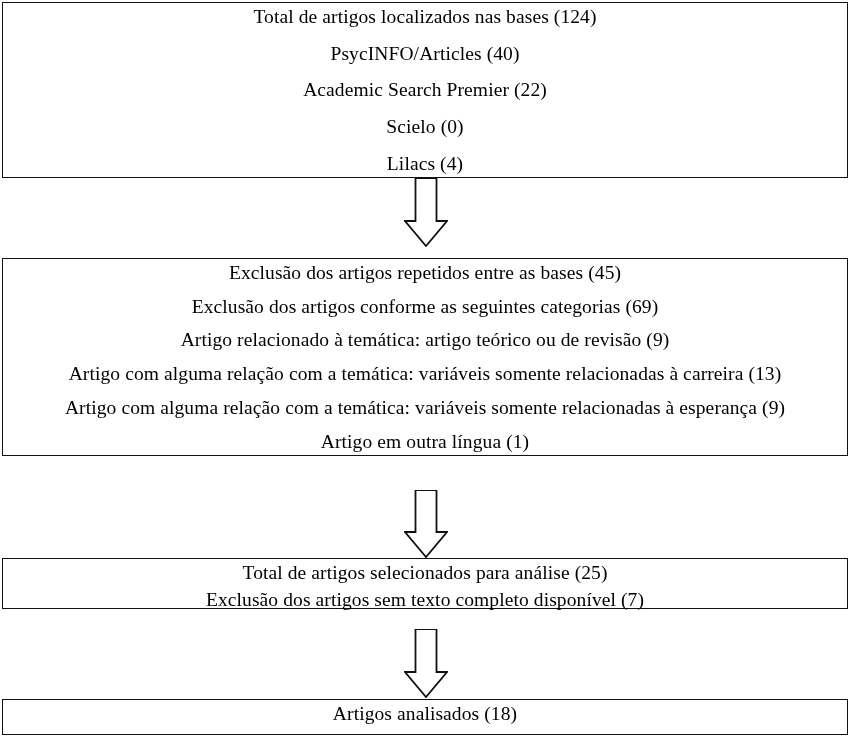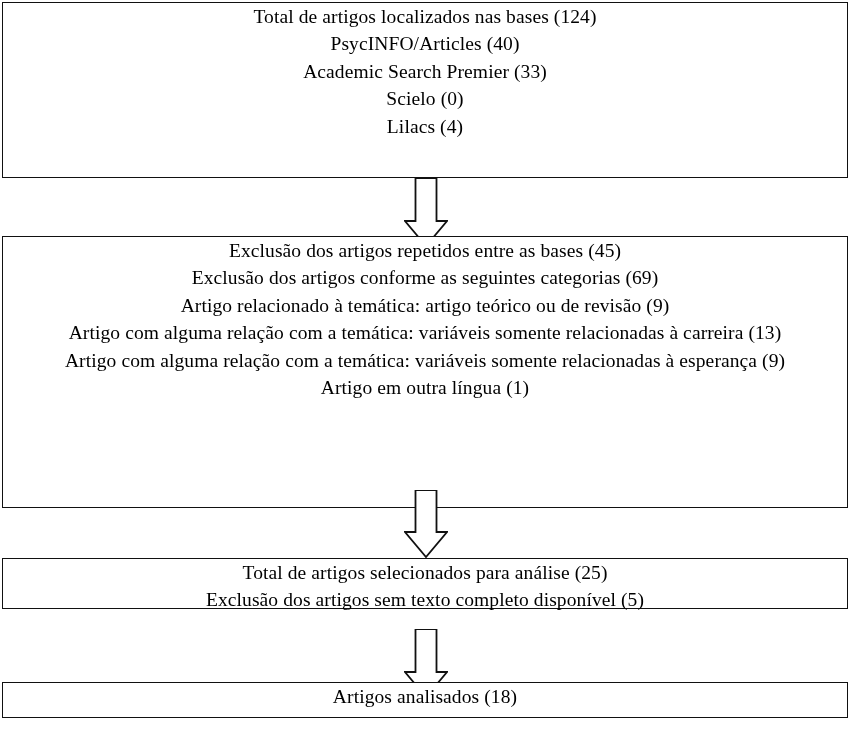--- a/index.html
+++ b/index.html
@@ -22,56 +22,56 @@
     overflow: hidden;
   }
   .flow-box {
     position: absolute;
     box-sizing: border-box;
     border: 1.6px solid #111111;
     background: #ffffff;
     display: flex;
     flex-direction: column;
     align-items: center;
-    justify-content: flex-start;
+    justify-content: space-between;
     text-align: center;
   }
   .flow-line {
     display: block;
     font-size: 19.5px;
     line-height: 27.4px;
     white-space: nowrap;
     letter-spacing: 0.1px;
   }
   
   #box-sources   { left: 2px;  top: 2px;   width: 846px; height: 176px; }
-  #box-exclusion { left: 2px;  top: 236px; width: 846px; height: 272px; }
+  #box-exclusion { left: 2px;  top: 258px; width: 846px; height: 198px; }
   #box-selected  { left: 2px;  top: 558px; width: 846px; height: 51px;  }
-  #box-analyzed  { left: 2px;  top: 682px; width: 846px; height: 36px; font-family: Liberation Serif, serif;  }
+  #box-analyzed  { left: 2px;  top: 699px; width: 846px; height: 36px; font-family: Liberation Serif, serif;  }
 
   
   .flow-arrow {
     position: absolute;
     left: 404px;
     width: 44px;
   }
   .flow-arrow svg { display: block; width: 100%; height: 100%; }
   #arrow-1 { top: 178px; height: 69px; }
   #arrow-2 { top: 490px; height: 68px; }
   #arrow-3 { top: 629px; height: 69px; }
 </style>
 </head>
 <body>
 
 <div id="flowchart">
 
   <div class="flow-box" id="box-sources">
     <span class="flow-line">Total de artigos localizados nas bases (124)</span>
     <span class="flow-line">PsycINFO/Articles (40)</span>
-    <span class="flow-line">Academic Search Premier (33)</span>
+    <span class="flow-line">Academic Search Premier (22)</span>
     <span class="flow-line">Scielo (0)</span>
     <span class="flow-line">Lilacs (4)</span>
   </div>
 
   <div class="flow-arrow" id="arrow-1">
     <svg viewBox="0 0 44 69" preserveAspectRatio="none" aria-hidden="true">
       <polygon points="11.5,0 32.5,0 32.5,43 43,43 22,68 1,43 11.5,43" fill="#ffffff" stroke="#111111" stroke-width="1.8" stroke-linejoin="miter"></polygon>
     </svg>
   </div>
 
@@ -85,21 +85,21 @@
   </div>
 
   <div class="flow-arrow" id="arrow-2">
     <svg viewBox="0 0 44 68" preserveAspectRatio="none" aria-hidden="true">
       <polygon points="11.5,0 32.5,0 32.5,42 43,42 22,67 1,42 11.5,42" fill="#ffffff" stroke="#111111" stroke-width="1.8" stroke-linejoin="miter"></polygon>
     </svg>
   </div>
 
   <div class="flow-box" id="box-selected">
     <span class="flow-line">Total de artigos selecionados para análise (25)</span>
-    <span class="flow-line">Exclusão dos artigos sem texto completo disponível (5)</span>
+    <span class="flow-line">Exclusão dos artigos sem texto completo disponível (7)</span>
   </div>
 
   <div class="flow-arrow" id="arrow-3">
     <svg viewBox="0 0 44 69" preserveAspectRatio="none" aria-hidden="true">
       <polygon points="11.5,0 32.5,0 32.5,43 43,43 22,68 1,43 11.5,43" fill="#ffffff" stroke="#111111" stroke-width="1.8" stroke-linejoin="miter"></polygon>
     </svg>
   </div>
 
   <div class="flow-box" id="box-analyzed">
     <span class="flow-line">Artigos analisados (18)</span>

